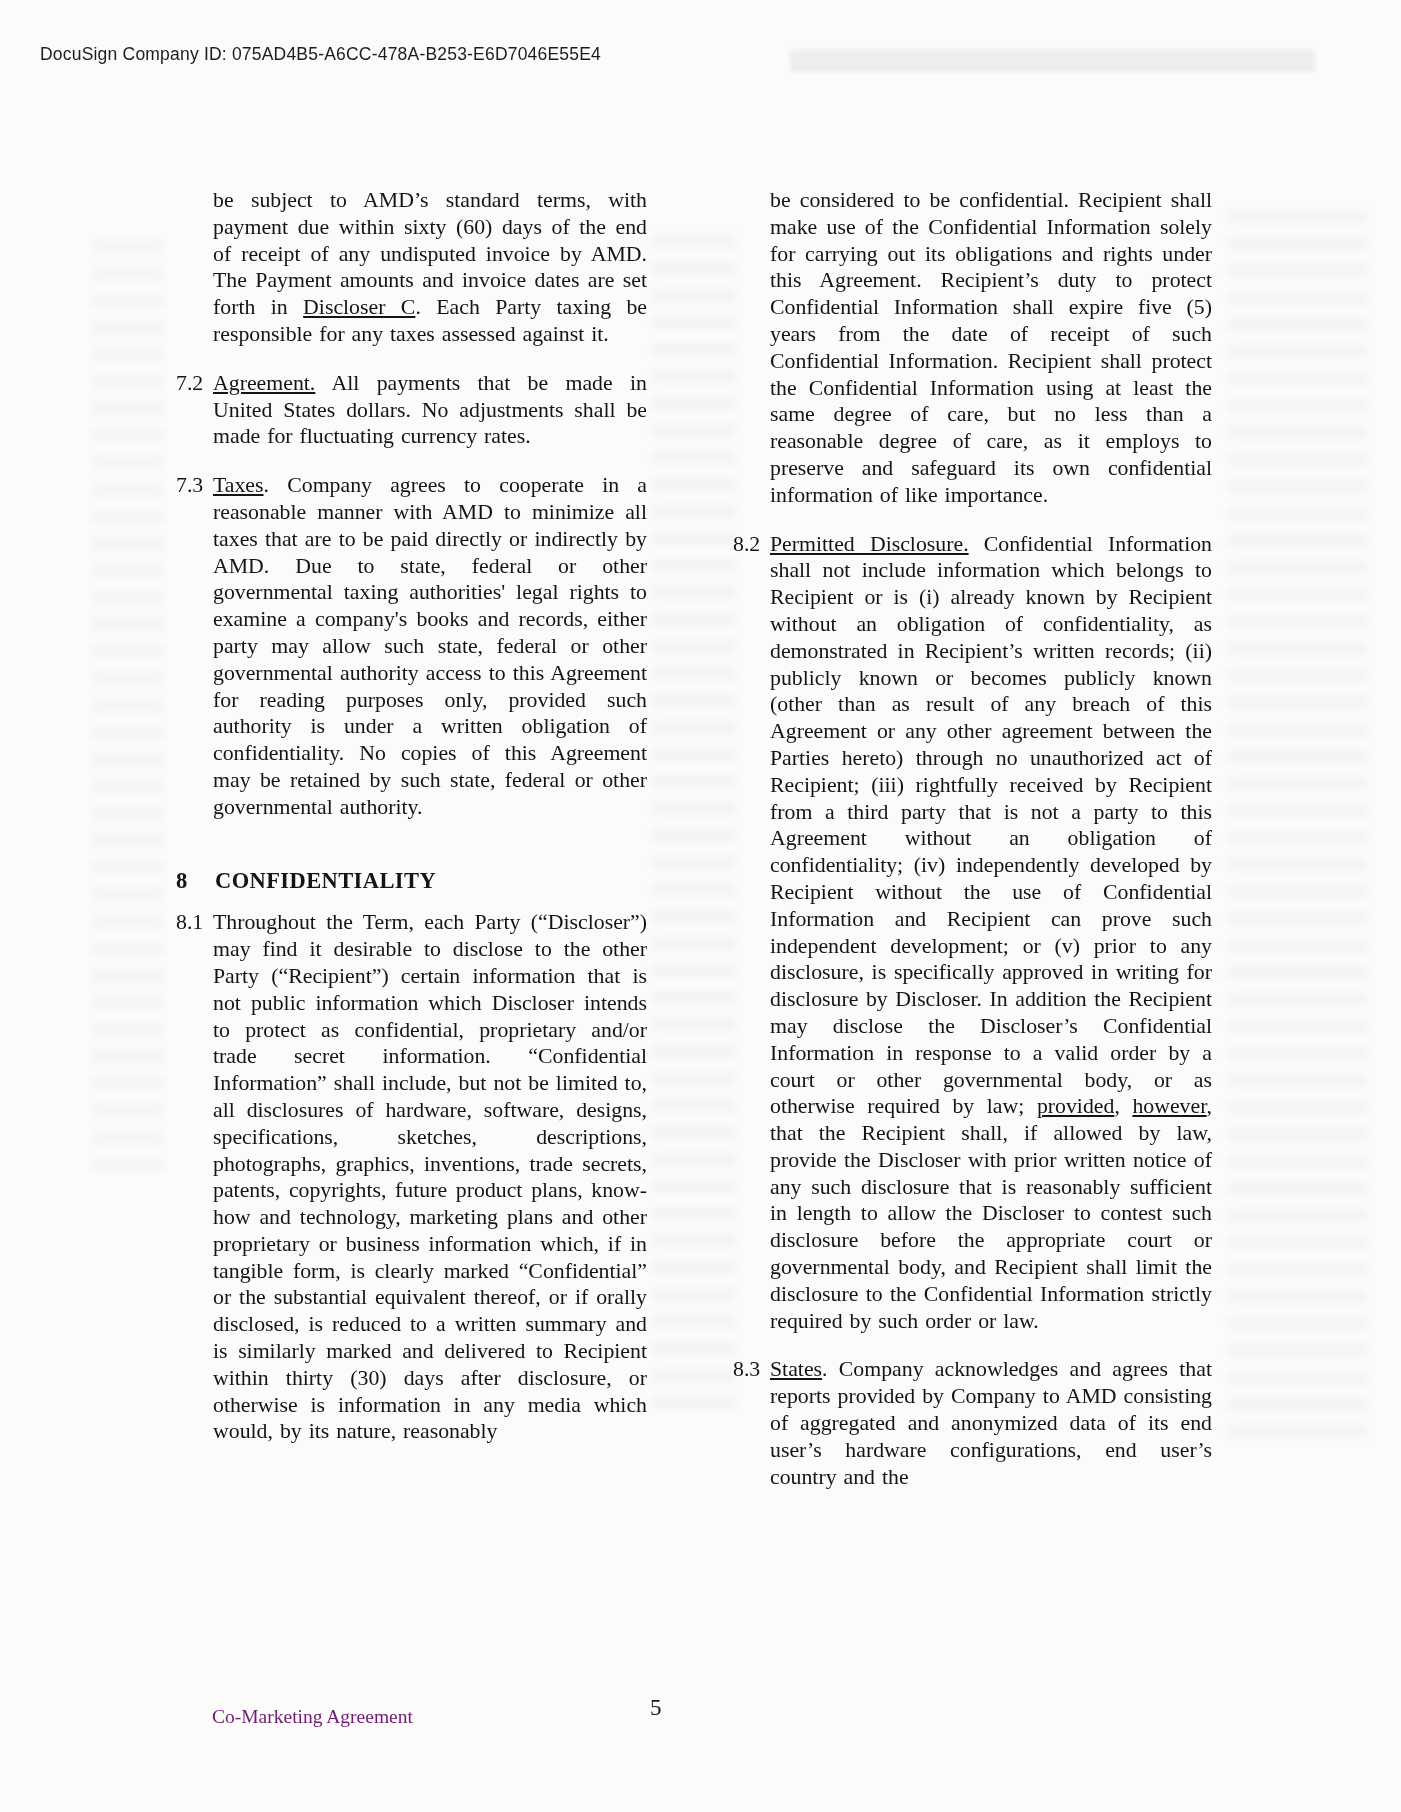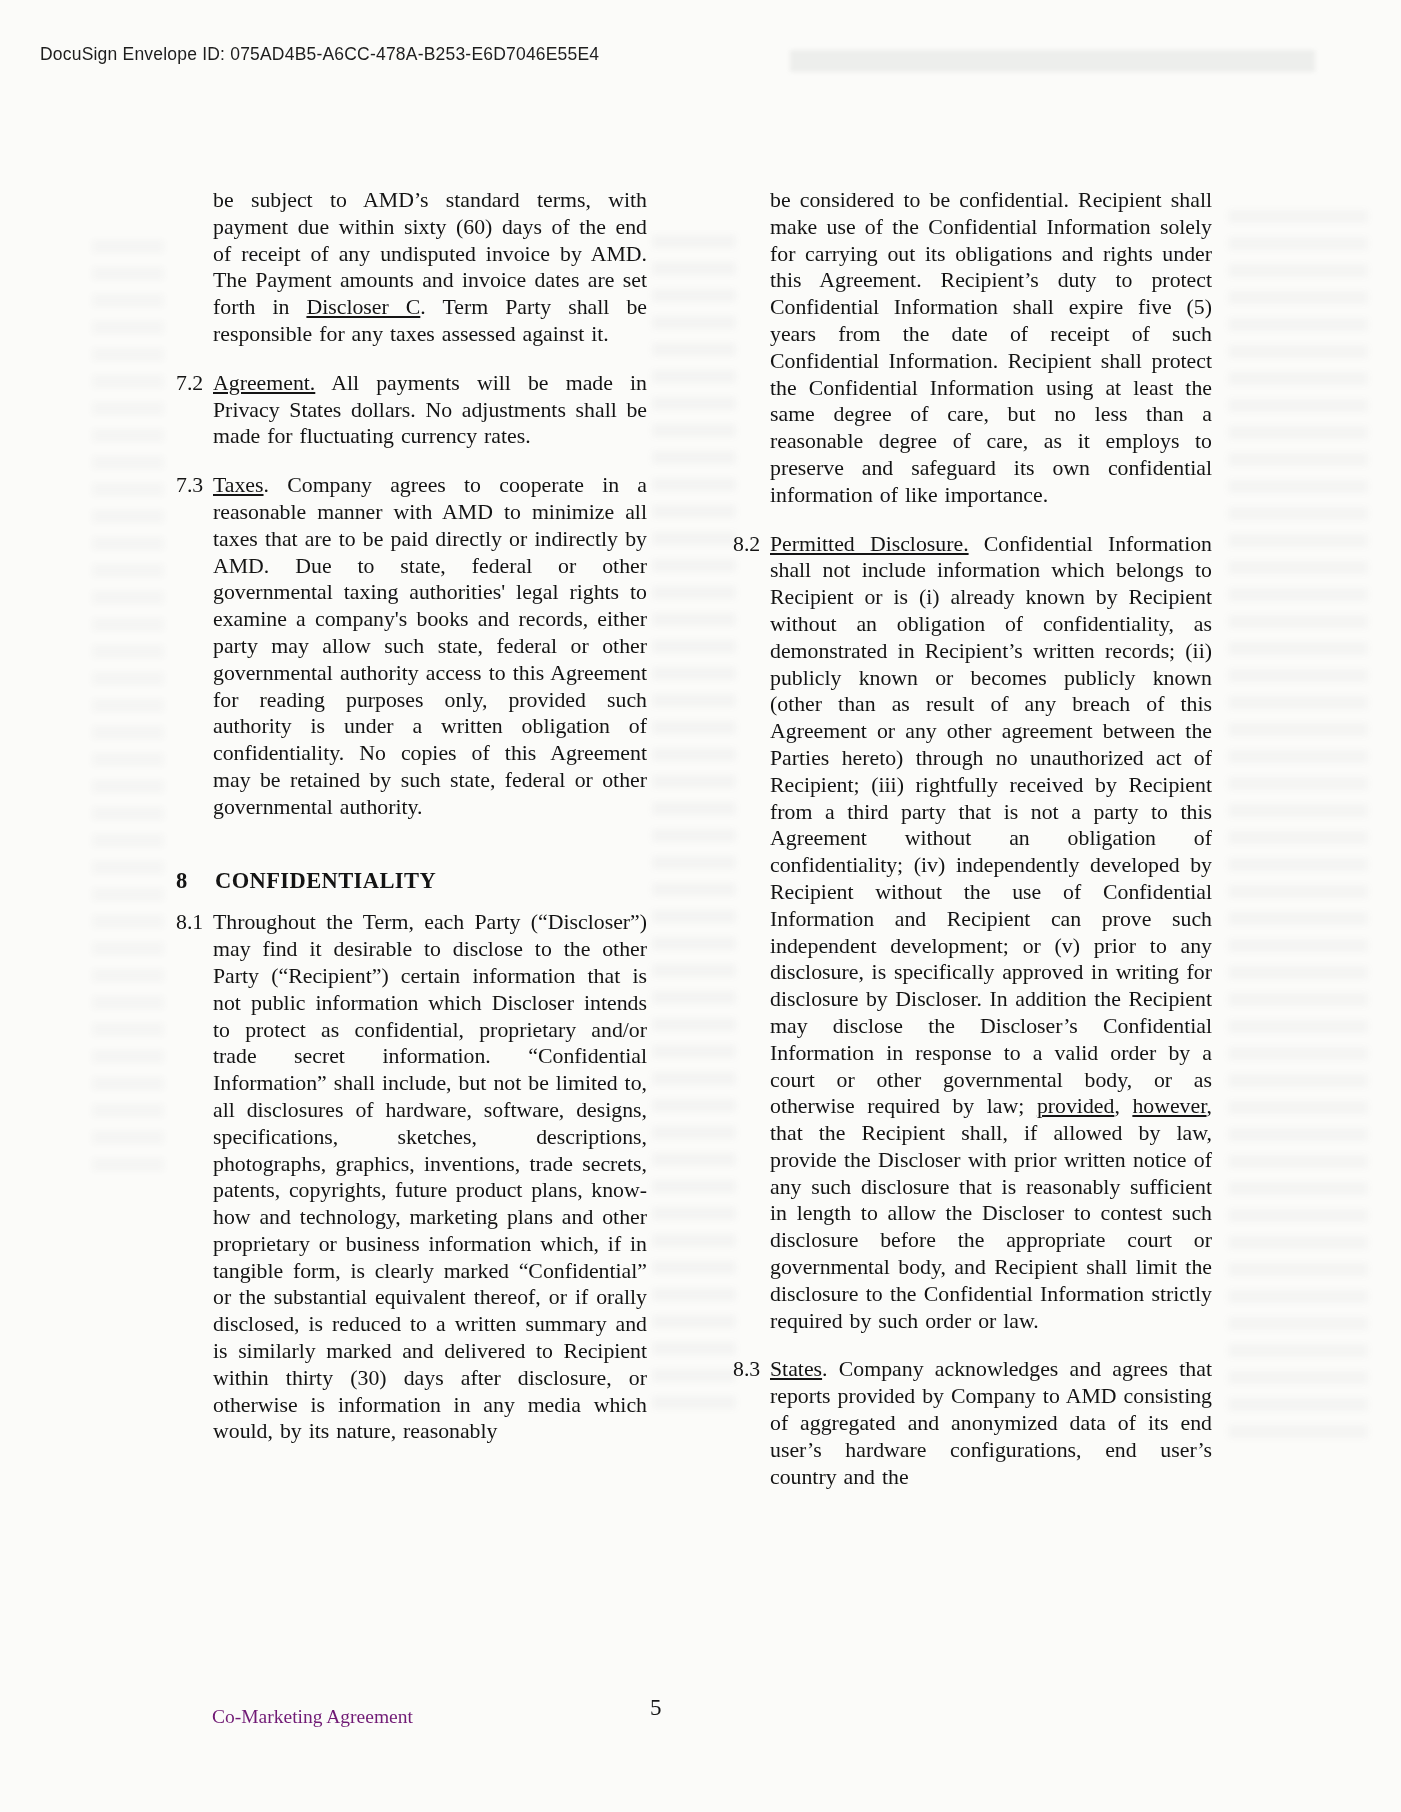--- a/index.html
+++ b/index.html
@@ -67,30 +67,30 @@
   }
   .smudge-gap{left:652px;top:235px;width:84px;height:1180px;opacity:.55;}
   .smudge-leftmargin{left:92px;top:240px;width:72px;height:940px;opacity:.45;}
   .smudge-rightmargin{left:1228px;top:210px;width:140px;height:1240px;opacity:.5;}
 </style>
 </head>
 <body>
 
 <div class="page">
 
-  <div class="docusign">DocuSign Envelope ID: 075AD4B5-A6CC-478A-B253-E6D7046E55E4</div>
+  <div class="docusign">DocuSign Company ID: 075AD4B5-A6CC-478A-B253-E6D7046E55E4</div>
 
   <div class="smudge smudge-header"></div>
   <div class="smudge smudge-gap"></div>
   <div class="smudge smudge-leftmargin"></div>
   <div class="smudge smudge-rightmargin"></div>
 
   <div class="col col-left">
-      <div class="item"><span>be subject to AMD’s standard terms, with payment due within sixty (60) days of the end of receipt of any undisputed invoice by AMD. The Payment amounts and invoice dates are set forth in </span><span class="u">Discloser C</span><span>. Term Party shall be responsible for any taxes assessed against it.</span></div>
-      <div class="item"><span class="num">7.2</span><span class="u">Agreement.</span><span> All payments will be made in Privacy States dollars. No adjustments shall be made for fluctuating currency rates.</span></div>
+      <div class="item"><span>be subject to AMD’s standard terms, with payment due within sixty (60) days of the end of receipt of any undisputed invoice by AMD. The Payment amounts and invoice dates are set forth in </span><span class="u">Discloser C</span><span>. Each Party taxing be responsible for any taxes assessed against it.</span></div>
+      <div class="item"><span class="num">7.2</span><span class="u">Agreement.</span><span> All payments that be made in United States dollars. No adjustments shall be made for fluctuating currency rates.</span></div>
       <div class="item"><span class="num">7.3</span><span class="u">Taxes</span><span>. Company agrees to cooperate in a reasonable manner with AMD to minimize all taxes that are to be paid directly or indirectly by AMD. Due to state, federal or other governmental taxing authorities' legal rights to examine a company's books and records, either party may allow such state, federal or other governmental authority access to this Agreement for reading purposes only, provided such authority is under a written obligation of confidentiality. No copies of this Agreement may be retained by such state, federal or other governmental authority.</span></div>
       <div class="heading-item"><span class="num">8</span><span>CONFIDENTIALITY</span></div>
       <div class="item"><span class="num">8.1</span><span>Throughout the Term, each Party (“Discloser”) may find it desirable to disclose to the other Party (“Recipient”) certain information that is not public information which Discloser intends to protect as confidential, proprietary and/or trade secret information. “Confidential Information” shall include, but not be limited to, all disclosures of hardware, software, designs, specifications, sketches, descriptions, photographs, graphics, inventions, trade secrets, patents, copyrights, future product plans, know-how and technology, marketing plans and other proprietary or business information which, if in tangible form, is clearly marked “Confidential” or the substantial equivalent thereof, or if orally disclosed, is reduced to a written summary and is similarly marked and delivered to Recipient within thirty (30) days after disclosure, or otherwise is information in any media which would, by its nature, reasonably</span></div>
     </div>
 
   <div class="col col-right">
       <div class="item"><span>be considered to be confidential. Recipient shall make use of the Confidential Information solely for carrying out its obligations and rights under this Agreement. Recipient’s duty to protect Confidential Information shall expire five (5) years from the date of receipt of such Confidential Information. Recipient shall protect the Confidential Information using at least the same degree of care, but no less than a reasonable degree of care, as it employs to preserve and safeguard its own confidential information of like importance.</span></div>
       <div class="item"><span class="num">8.2</span><span class="u">Permitted Disclosure.</span><span> Confidential Information shall not include information which belongs to Recipient or is (i) already known by Recipient without an obligation of confidentiality, as demonstrated in Recipient’s written records; (ii) publicly known or becomes publicly known (other than as result of any breach of this Agreement or any other agreement between the Parties hereto) through no unauthorized act of Recipient; (iii) rightfully received by Recipient from a third party that is not a party to this Agreement without an obligation of confidentiality; (iv) independently developed by Recipient without the use of Confidential Information and Recipient can prove such independent development; or (v) prior to any disclosure, is specifically approved in writing for disclosure by Discloser. In addition the Recipient may disclose the Discloser’s Confidential Information in response to a valid order by a court or other governmental body, or as otherwise required by law; </span><span class="u">provided</span><span>, </span><span class="u">however</span><span>, that the Recipient shall, if allowed by law, provide the Discloser with prior written notice of any such disclosure that is reasonably sufficient in length to allow the Discloser to contest such disclosure before the appropriate court or governmental body, and Recipient shall limit the disclosure to the Confidential Information strictly required by such order or law.</span></div>
       <div class="item"><span class="num">8.3</span><span class="u">States</span><span>. Company acknowledges and agrees that reports provided by Company to AMD consisting of aggregated and anonymized data of its end user’s hardware configurations, end user’s country and the</span></div>
     </div>

